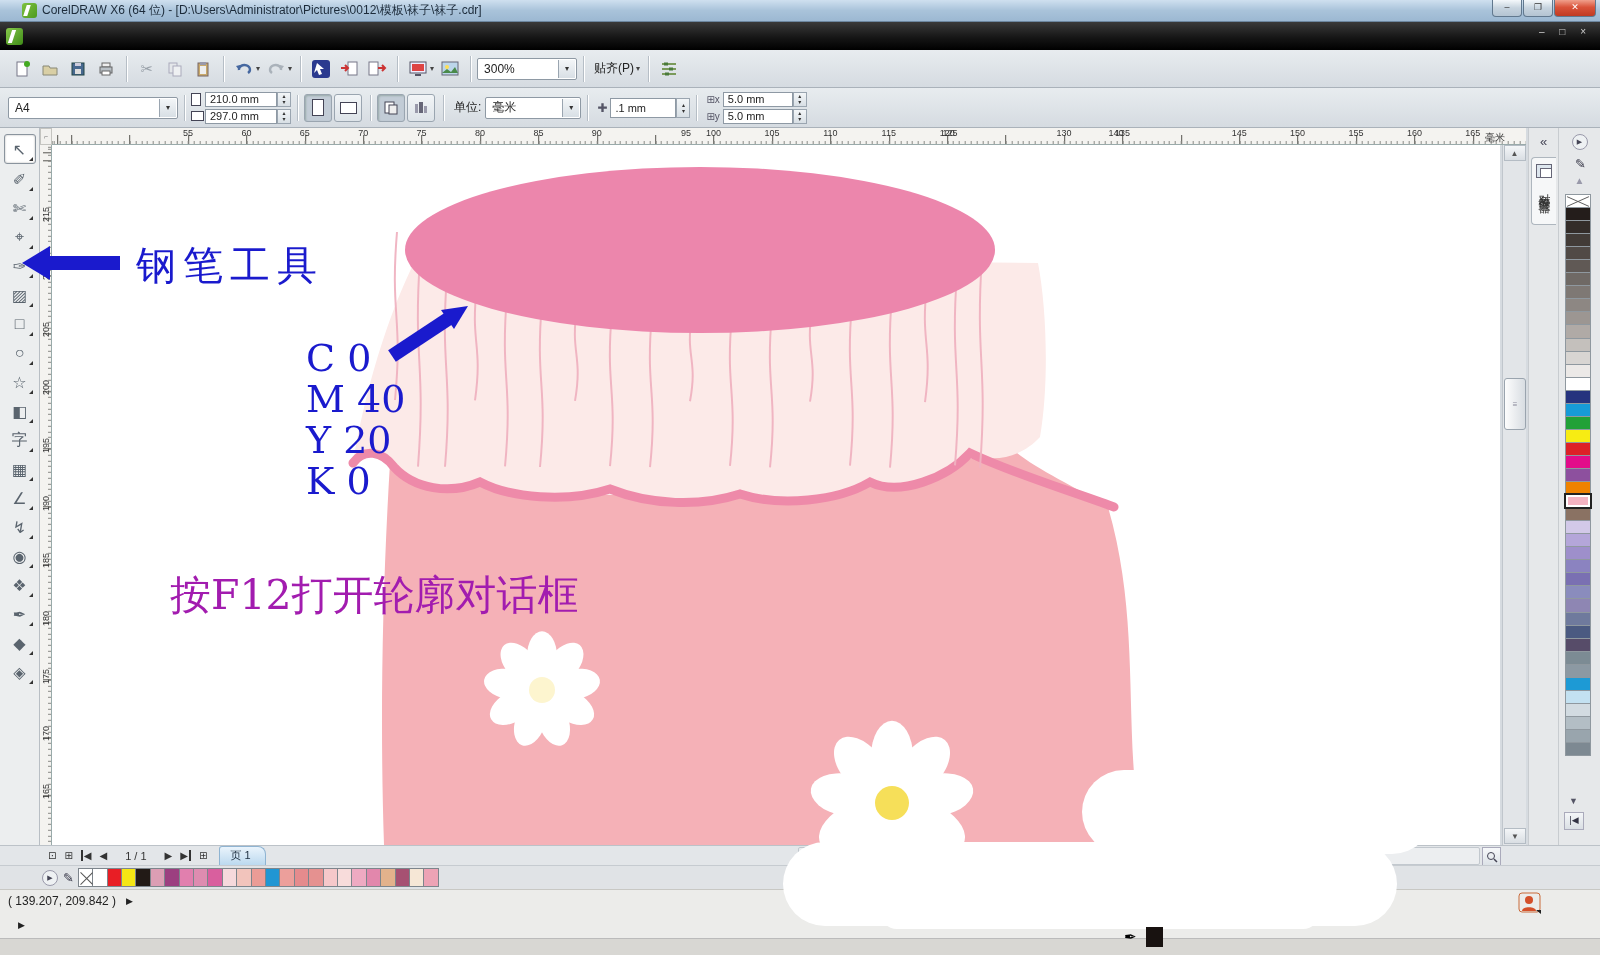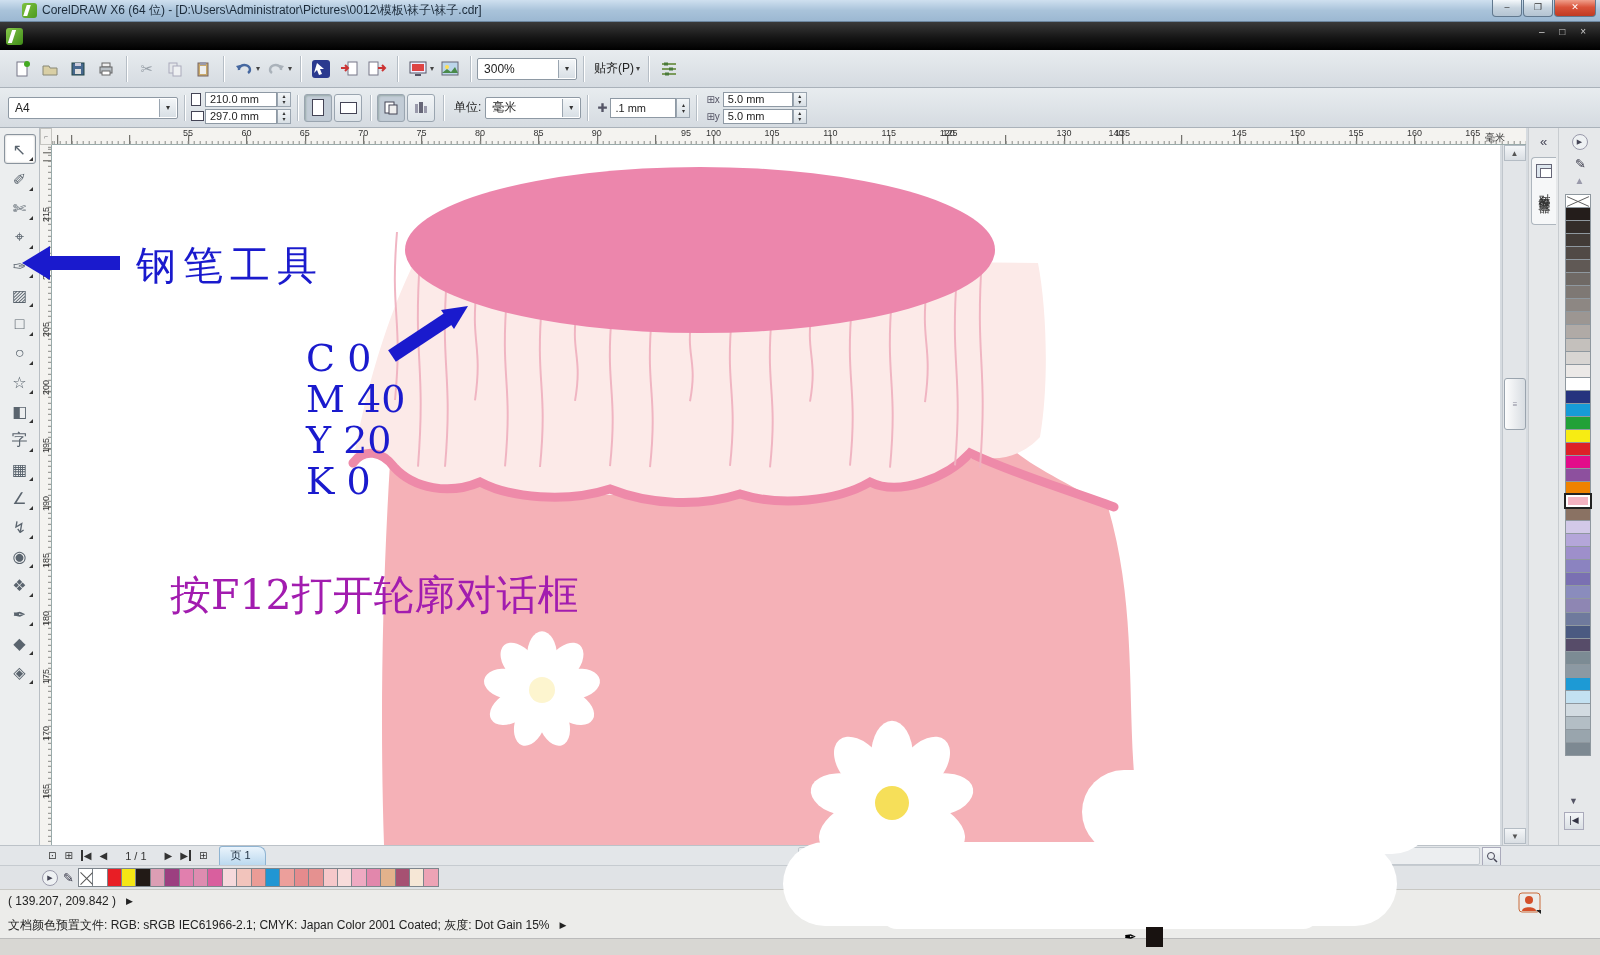--- a/index.html
+++ b/index.html
@@ -658,21 +658,20 @@
       <div class="dsw" style="background: rgb(246, 231, 214);"></div>
       <div class="dsw" style="background: rgb(237, 163, 181);"></div>
     </div>
 </div>
 
 <div class="abs status1">
   <span>( 139.207, 209.842 )</span>
   <span class="wedge">▶</span>
 </div>
 <div class="abs status2">
-  <span>文档颜色预置文件: RGB: sRGB IEC61966-2.1; CMYK: Japan Color 2001 Coated; 灰度: Dot Gain 15%</span>
   <span class="wedge">▶</span>
 </div>
 <span class="abs" style="left:1124px;top:928px;font-size:15px;z-index:60">✒</span>
 <div class="abs" style="left:1146px;top:927px;width:17px;height:20px;background:#181210;z-index:60"></div>
 <div class="abs bottomedge"></div>
 
 <svg class="abs person" style="z-index:60" width="24" height="22" viewBox="0 0 24 22">
   <rect x="1" y="1" width="21" height="19" rx="3" fill="none" stroke="#c96a3a"></rect>
   <circle cx="11" cy="8" r="4" fill="#d4502a"></circle>
   <path d="M4 19 c0-5 14-5 14 0 z" fill="#d4502a"></path>

